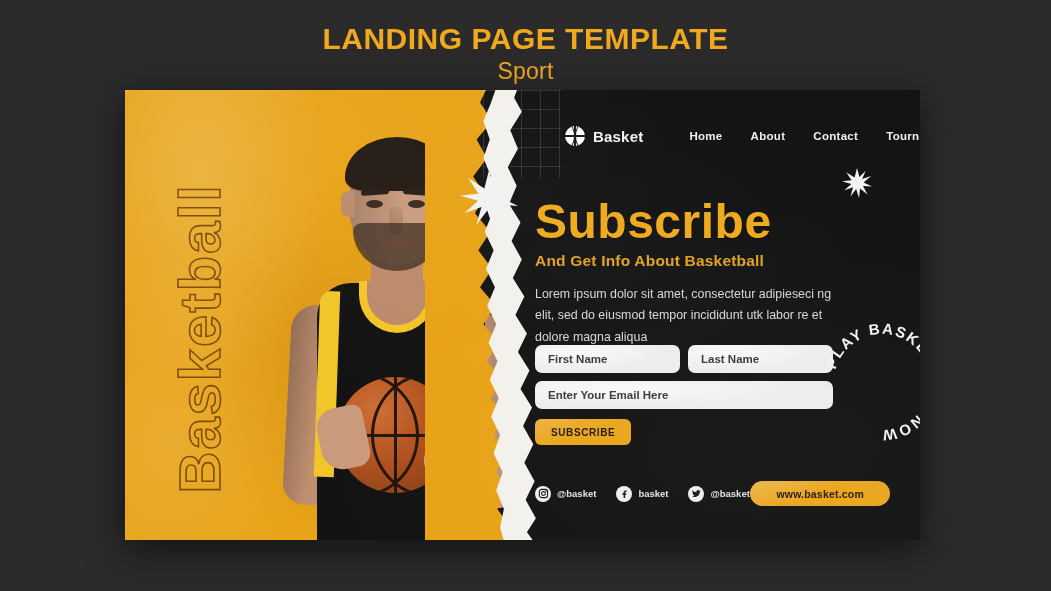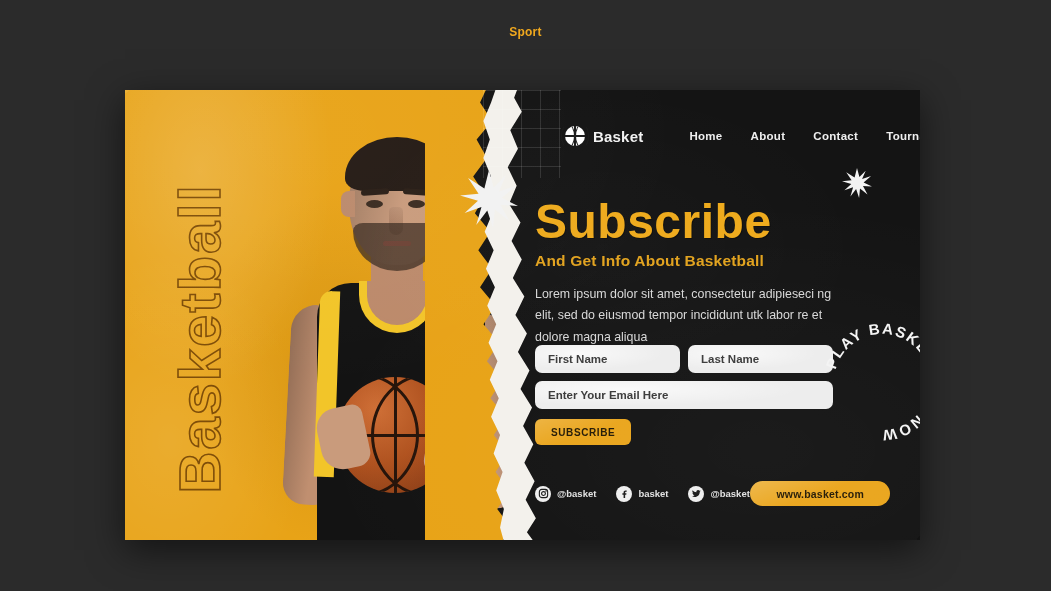--- a/index.html
+++ b/index.html
@@ -20,22 +20,22 @@
   }
   .page-head h1 {
     color: #f0a81e;
     font-size: 30px;
     font-weight: bold;
     letter-spacing: 0.5px;
     line-height: 1.1;
   }
   .page-head h2 {
     color: #f0a81e;
-    font-size: 12px;
-    font-weight: bold;
+    font-size: 23px;
+    font-weight: normal;
     margin-top: 3px;
     letter-spacing: 0.2px;
   }
 
   
   .mockup {
     position: absolute;
     left: 125px;
     top: 90px;
     width: 795px;
@@ -404,20 +404,21 @@
     font-family: "Liberation Sans", sans-serif;
     font-size: 15px;
     font-weight: bold;
     letter-spacing: 1.6px;
   }
 </style>
 </head>
 <body>
 
 <div class="page-head">
+  <h1>LANDING PAGE TEMPLATE</h1>
   <h2>Sport</h2>
 </div>
 
 <div class="mockup">
 
   <div class="left-panel">
     <div class="vertical-word">Basketball</div>
   </div>
 
   <div class="photo">

